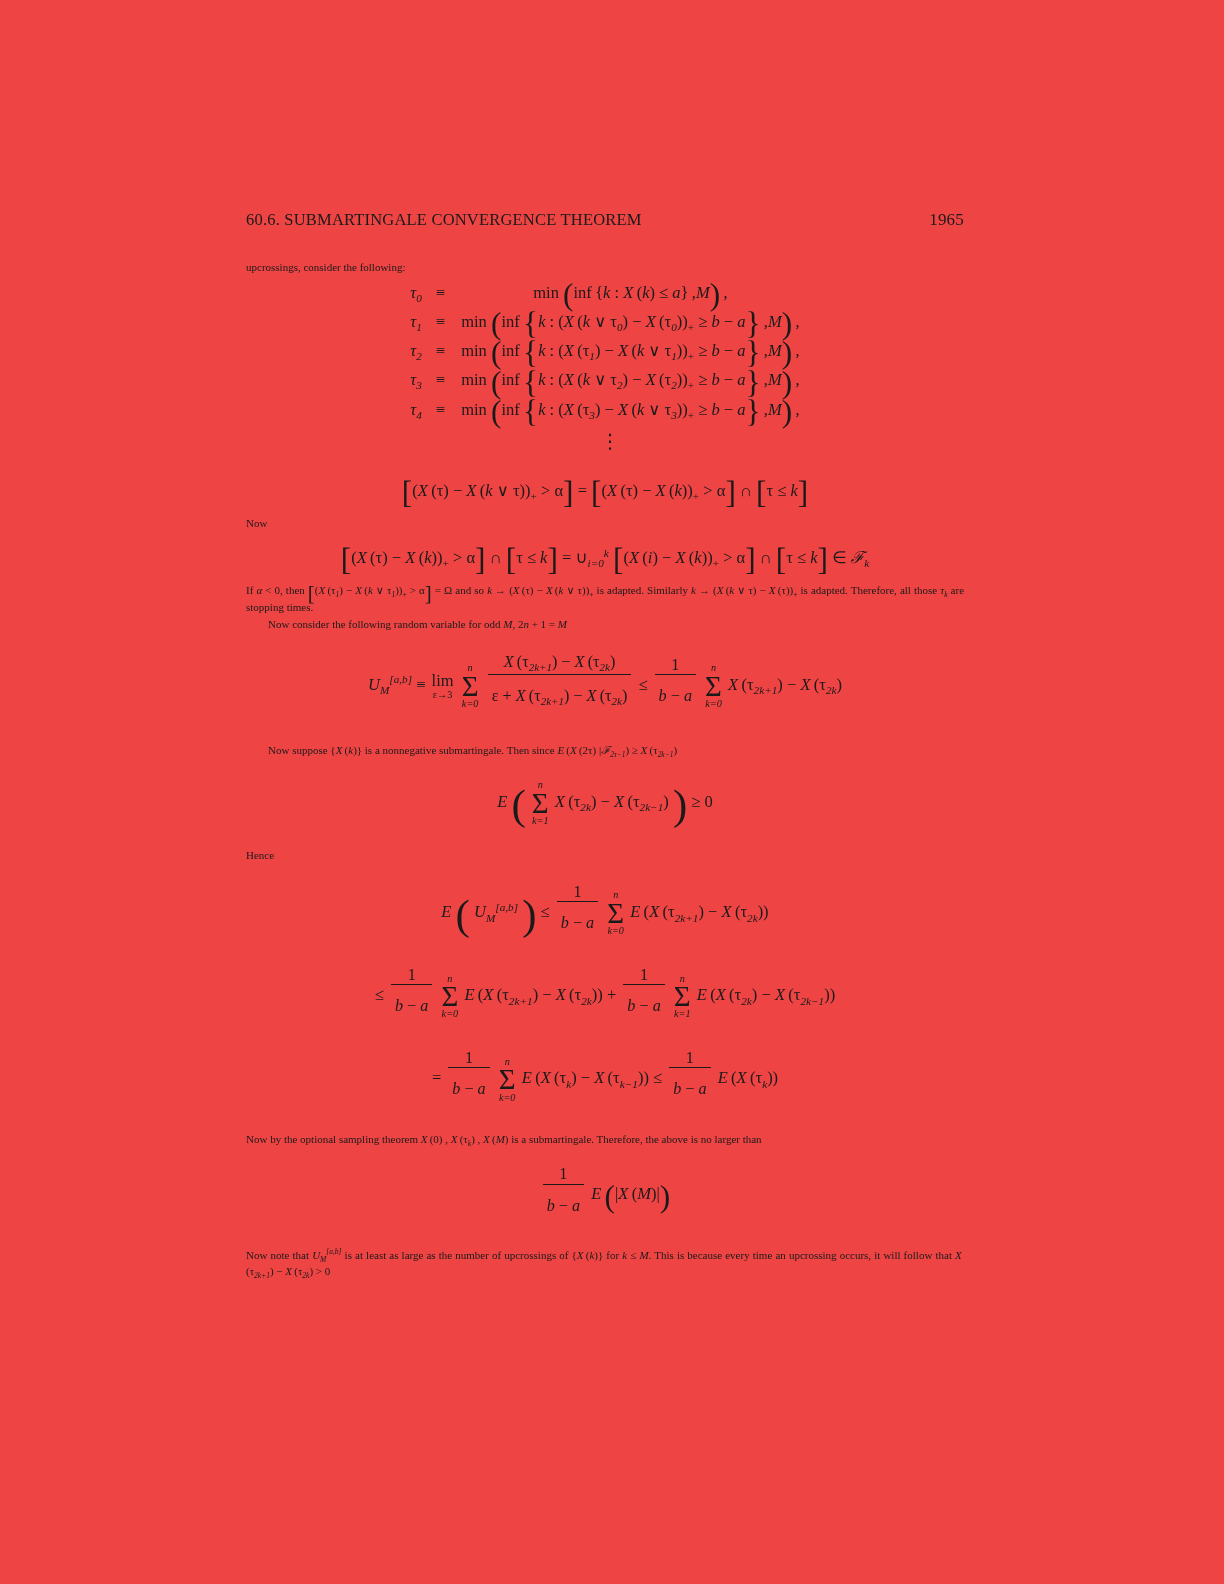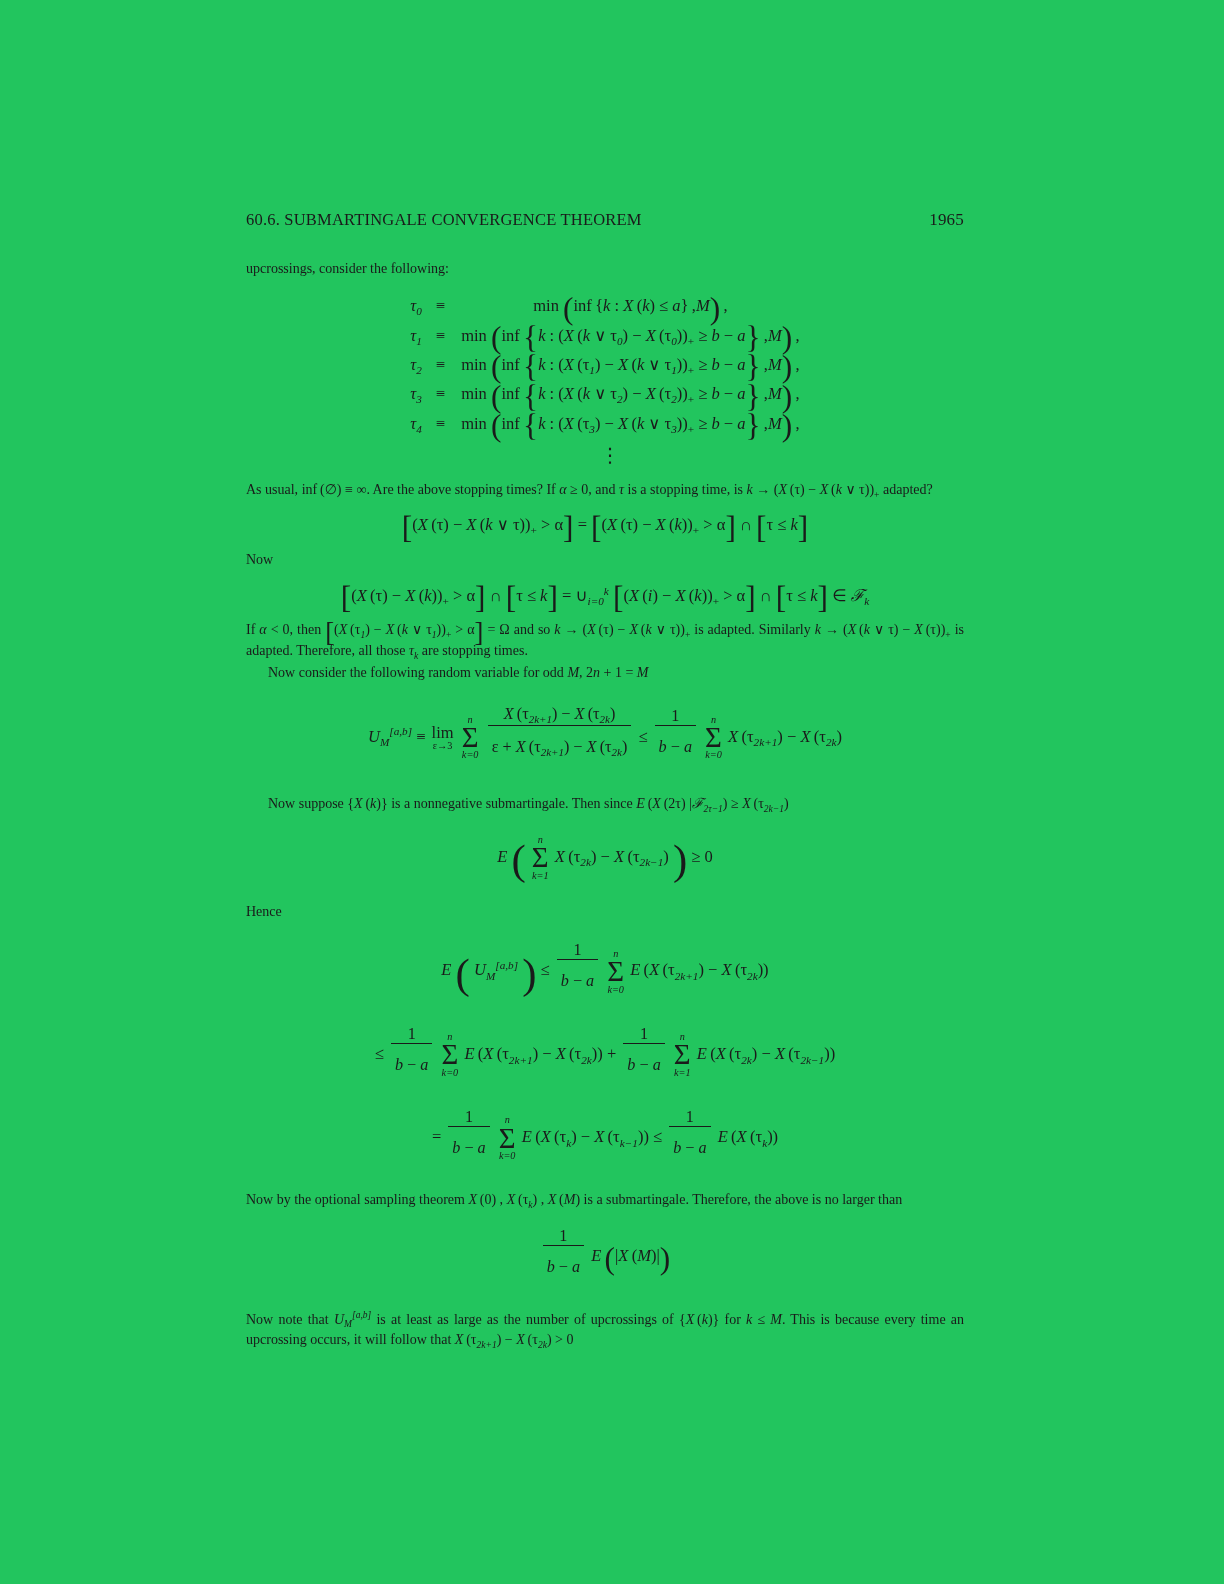--- a/index.html
+++ b/index.html
@@ -13,21 +13,21 @@
     position: relative;
     font-family: "Liberation Serif", serif;
     color: #1a1a1a;
     overflow: hidden;
   }
   .page {
     position: absolute;
     left: 0; top: 0;
     width: 1224px;
     height: 1584px;
-    background: #22c55e;
+    background: #ef4444;
   }
   .content {
     position: absolute;
     left: 246px;
     top: 210px;
     width: 718px;
   }
   
   .runhead {
     display: flex;
@@ -38,42 +38,42 @@
     margin-bottom: 30px;
   }
   .runhead .rh-left {
     font-variant: small-caps;
     font-size: 16.5px;
   }
   .runhead .rh-right {
     font-size: 17px;
   }
   p.body {
-    font-size: 14px;
+    font-size: 11px;
     line-height: 1.32;
     margin: 0 0 2px 0;
     text-align: justify;
   }
   p.body.indent { text-indent: 22px; }
   .gap-sm { height: 10px; }
 
   
   .mathblock {
     text-align: center;
     font-size: 16.5px;
     margin: 14px 0;
   }
   .math {
     font-style: italic;
   }
   .up { font-style: normal; }
 
   
   .taus {
-    margin: 14px 0 6px 0;
+    margin: 4px 0 6px 0;
     display: flex;
     justify-content: center;
   }
   .taus table {
     border-collapse: collapse;
     font-size: 16.5px;
   }
   .taus td {
     padding: 4px 0;
     vertical-align: baseline;
@@ -190,24 +190,20 @@
           <td class="rhs">
             <span class="up">min</span> <span class="midparen">(</span><span class="up">inf</span> <span class="midparen">{</span><span class="math">k</span> : (<span class="math">X</span> (τ<sub>3</sub>) − <span class="math">X</span> (<span class="math">k</span> ∨ τ<sub>3</sub>))<sub class="up">+</sub> ≥ <span class="math">b</span> − <span class="math">a</span><span class="midparen">}</span> ,<span class="math">M</span><span class="midparen">)</span> ,
           </td>
         </tr>
       </tbody>
         </table>
     </div>
     <div class="vdots">⋮</div>
 
     <div class="gap-sm"></div>
-    <p class="body">
-      As usual, <span class="up">inf</span> (∅) ≡ ∞. Are the above stopping times? If <span class="math">α</span> ≥ 0, and <span class="math">τ</span> is a stopping time, is
-      <span class="math">k</span> → (<span class="math">X</span> (τ) − <span class="math">X</span> (<span class="math">k</span> ∨ τ))<sub class="up">+</sub> adapted?
-    </p>
 
     <div class="mathblock">
       <span class="midparen">[</span>(<span class="math">X</span> (τ) − <span class="math">X</span> (<span class="math">k</span> ∨ τ))<sub class="up">+</sub> &gt; α<span class="midparen">]</span> = <span class="midparen">[</span>(<span class="math">X</span> (τ) − <span class="math">X</span> (<span class="math">k</span>))<sub class="up">+</sub> &gt; α<span class="midparen">]</span> ∩ <span class="midparen">[</span>τ ≤ <span class="math">k</span><span class="midparen">]</span>
     </div>
 
     <p class="body">Now</p>
 
     <div class="mathblock">
       <span class="midparen">[</span>(<span class="math">X</span> (τ) − <span class="math">X</span> (<span class="math">k</span>))<sub class="up">+</sub> &gt; α<span class="midparen">]</span> ∩ <span class="midparen">[</span>τ ≤ <span class="math">k</span><span class="midparen">]</span> = ∪<sub><span class="math">i</span>=0</sub><sup><span class="math">k</span></sup> <span class="midparen">[</span>(<span class="math">X</span> (<span class="math">i</span>) − <span class="math">X</span> (<span class="math">k</span>))<sub class="up">+</sub> &gt; α<span class="midparen">]</span> ∩ <span class="midparen">[</span>τ ≤ <span class="math">k</span><span class="midparen">]</span> ∈ <span class="scr">ℱ</span><sub><span class="math">k</span></sub>
     </div>

